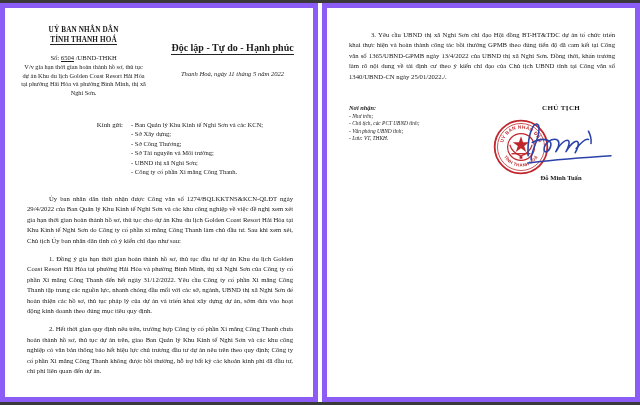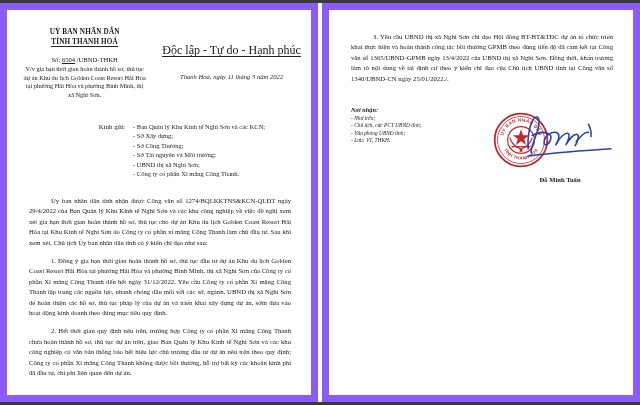--- a/index.html
+++ b/index.html
@@ -23,21 +23,21 @@
     border-bottom: 3px solid #3a3a3a;
     background: #ffffff;
     display: flex;
     flex-direction: row;
     align-items: stretch;
   }
   .page {
     position: relative;
     box-sizing: border-box;
     background: #ffffff;
-    border: 7px solid #8b5cf6;
+    border: 5px solid #8b5cf6;
     height: 100%;
     overflow: hidden;
   }
   .page-left {
     width: 318px;
   }
   .page-gap {
     width: 4px;
     background: #ffffff;
   }
@@ -77,22 +77,22 @@
     border-bottom: 1px solid #222;
     padding-bottom: 0.5px;
   }
   .nation-name {
     font-weight: bold;
     font-size: 7.6px;
     line-height: 10px;
     letter-spacing: 0.1px;
   }
   .nation-motto {
-    font-weight: normal;
-    font-size: 12px;
+    font-weight: bold;
+    font-size: 10px;
     line-height: 10px;
     margin-top: 17px;
     display: inline-block;
     border-bottom: 1px solid #222;
     padding-bottom: 0.5px;
   }
   .doc-number {
     font-size: 6.6px;
     line-height: 9px;
     margin-top: 8px;
@@ -296,20 +296,21 @@
           <div class="noi-nhan-title">Nơi nhận:</div>
           <div class="noi-nhan-list">
             <div>- Như trên;</div>
             <div>- Chủ tịch, các PCT UBND tỉnh;</div>
             <div>- Văn phòng UBND tỉnh;</div>
             <div>- Lưu: VT, THKH.</div>
           </div>
         </div>
 
         <div class="sign-block">
+          <div class="sign-title">CHỦ TỊCH</div>
 
           <div class="seal-area">
 
             <svg class="seal" viewBox="0 0 100 100">
               <circle cx="50" cy="50" r="47" fill="none" stroke="#c0272d" stroke-width="3.2"></circle>
               <circle cx="50" cy="50" r="42" fill="none" stroke="#c0272d" stroke-width="1.4"></circle>
               <circle cx="50" cy="50" r="24" fill="none" stroke="#c0272d" stroke-width="2.2"></circle>
               <path id="sealTop" d="M 50,50 m -33,0 a 33,33 0 0 1 66,0" fill="none"></path>
               <path id="sealBot" d="M 50,50 m -35,0 a 35,35 0 0 0 70,0" fill="none"></path>
               <text font-size="8.4" fill="#c0272d" font-family="'Liberation Sans', sans-serif" font-weight="bold" letter-spacing="0.6">

